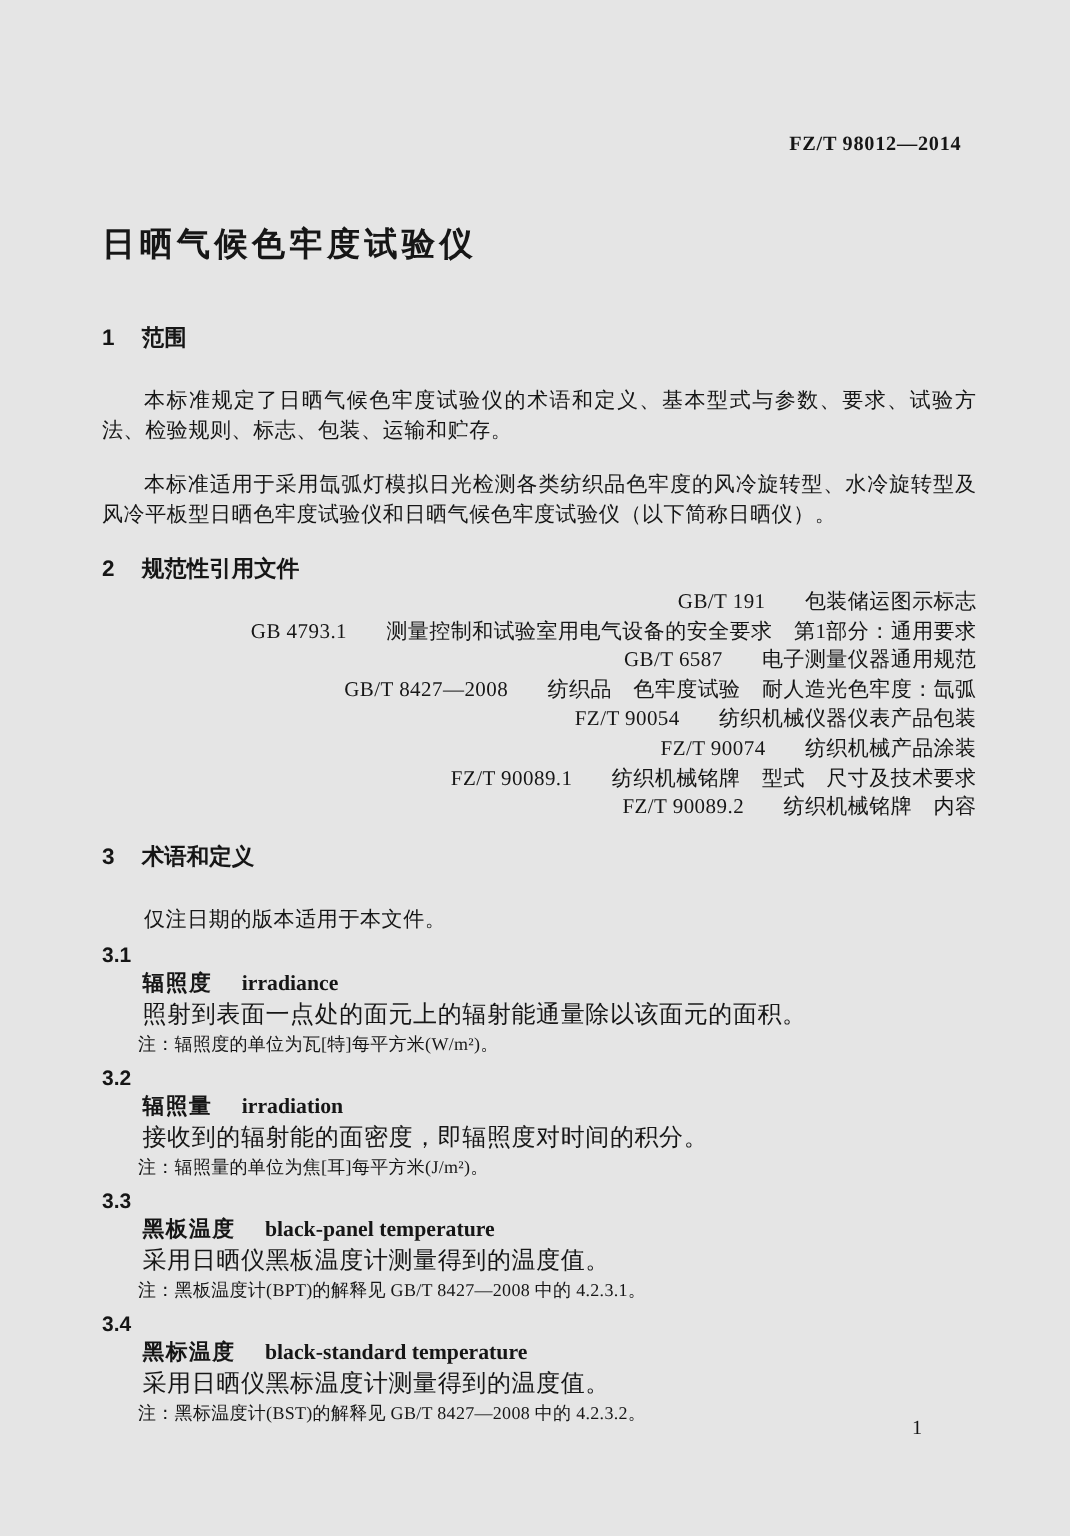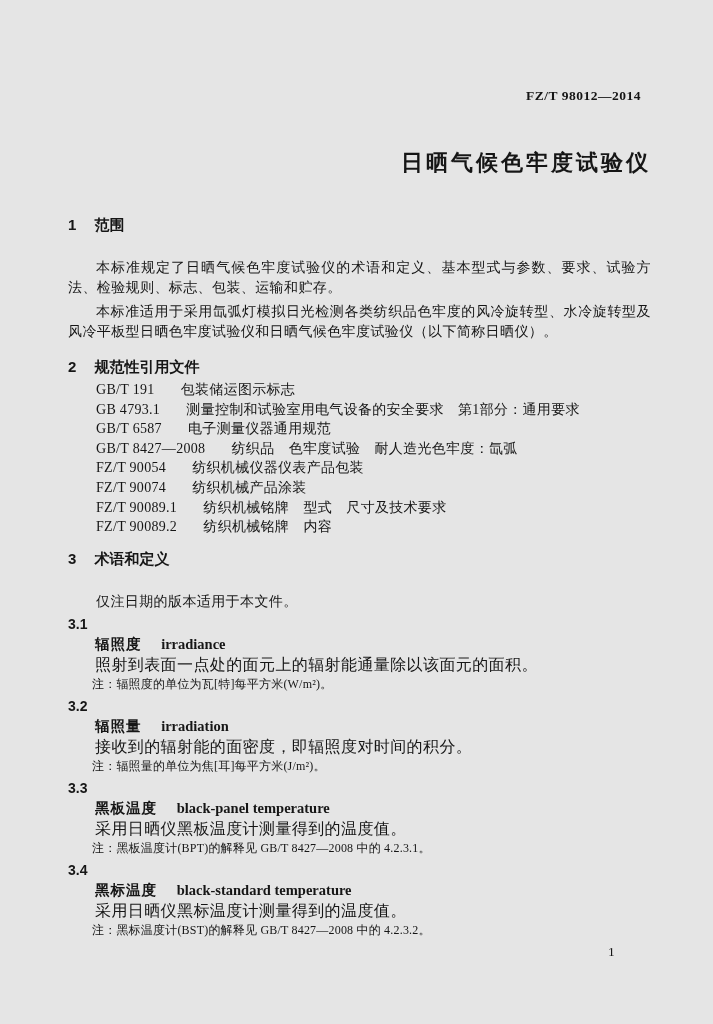--- a/index.html
+++ b/index.html
@@ -20,21 +20,21 @@
   .doc-code {
     padding-top: 88px;
     text-align: right;
     font-weight: bold;
     font-size: 13.5px;
     letter-spacing: 0.5px;
     padding-right: 10px;
   }
   .doc-title {
     margin-top: 44px;
-    text-align: right;
+    text-align: left;
     font-family: "Liberation Sans", "DejaVu Sans", sans-serif;
     font-weight: bold;
     font-size: 22px;
     letter-spacing: 3px;
   }
   .sec-heading {
     font-family: "Liberation Sans", "DejaVu Sans", sans-serif;
     font-weight: bold;
     font-size: 15px;
   }
@@ -44,22 +44,22 @@
   #sec2-heading { margin-top: 16px; }
   #sec3-heading { margin-top: 13px; }
   .para {
     margin-top: 23px;
     font-size: 14px;
     line-height: 20px;
     text-align: justify;
     text-indent: 2em;
     letter-spacing: 0.4px;
   }
-  .para.follow { margin-top: 4px; }
-  .ref-list { margin-top: 3px; padding-left: 28px; }
+  .para.follow { margin-top: 16px; }
+  .ref-list { margin-top: 3px; padding-left: 28px; text-align: right; }
   .ref-item {
     font-size: 14px;
     line-height: 19.6px;
     letter-spacing: 0.3px;
     white-space: nowrap;
   }
   .ref-item .ref-code { display: inline-block; }
   .ref-item .ref-title { display: inline-block; margin-left: 1.6em; }
   .terms { margin-top: 2px; }
   .term-block { margin-top: 0; }

